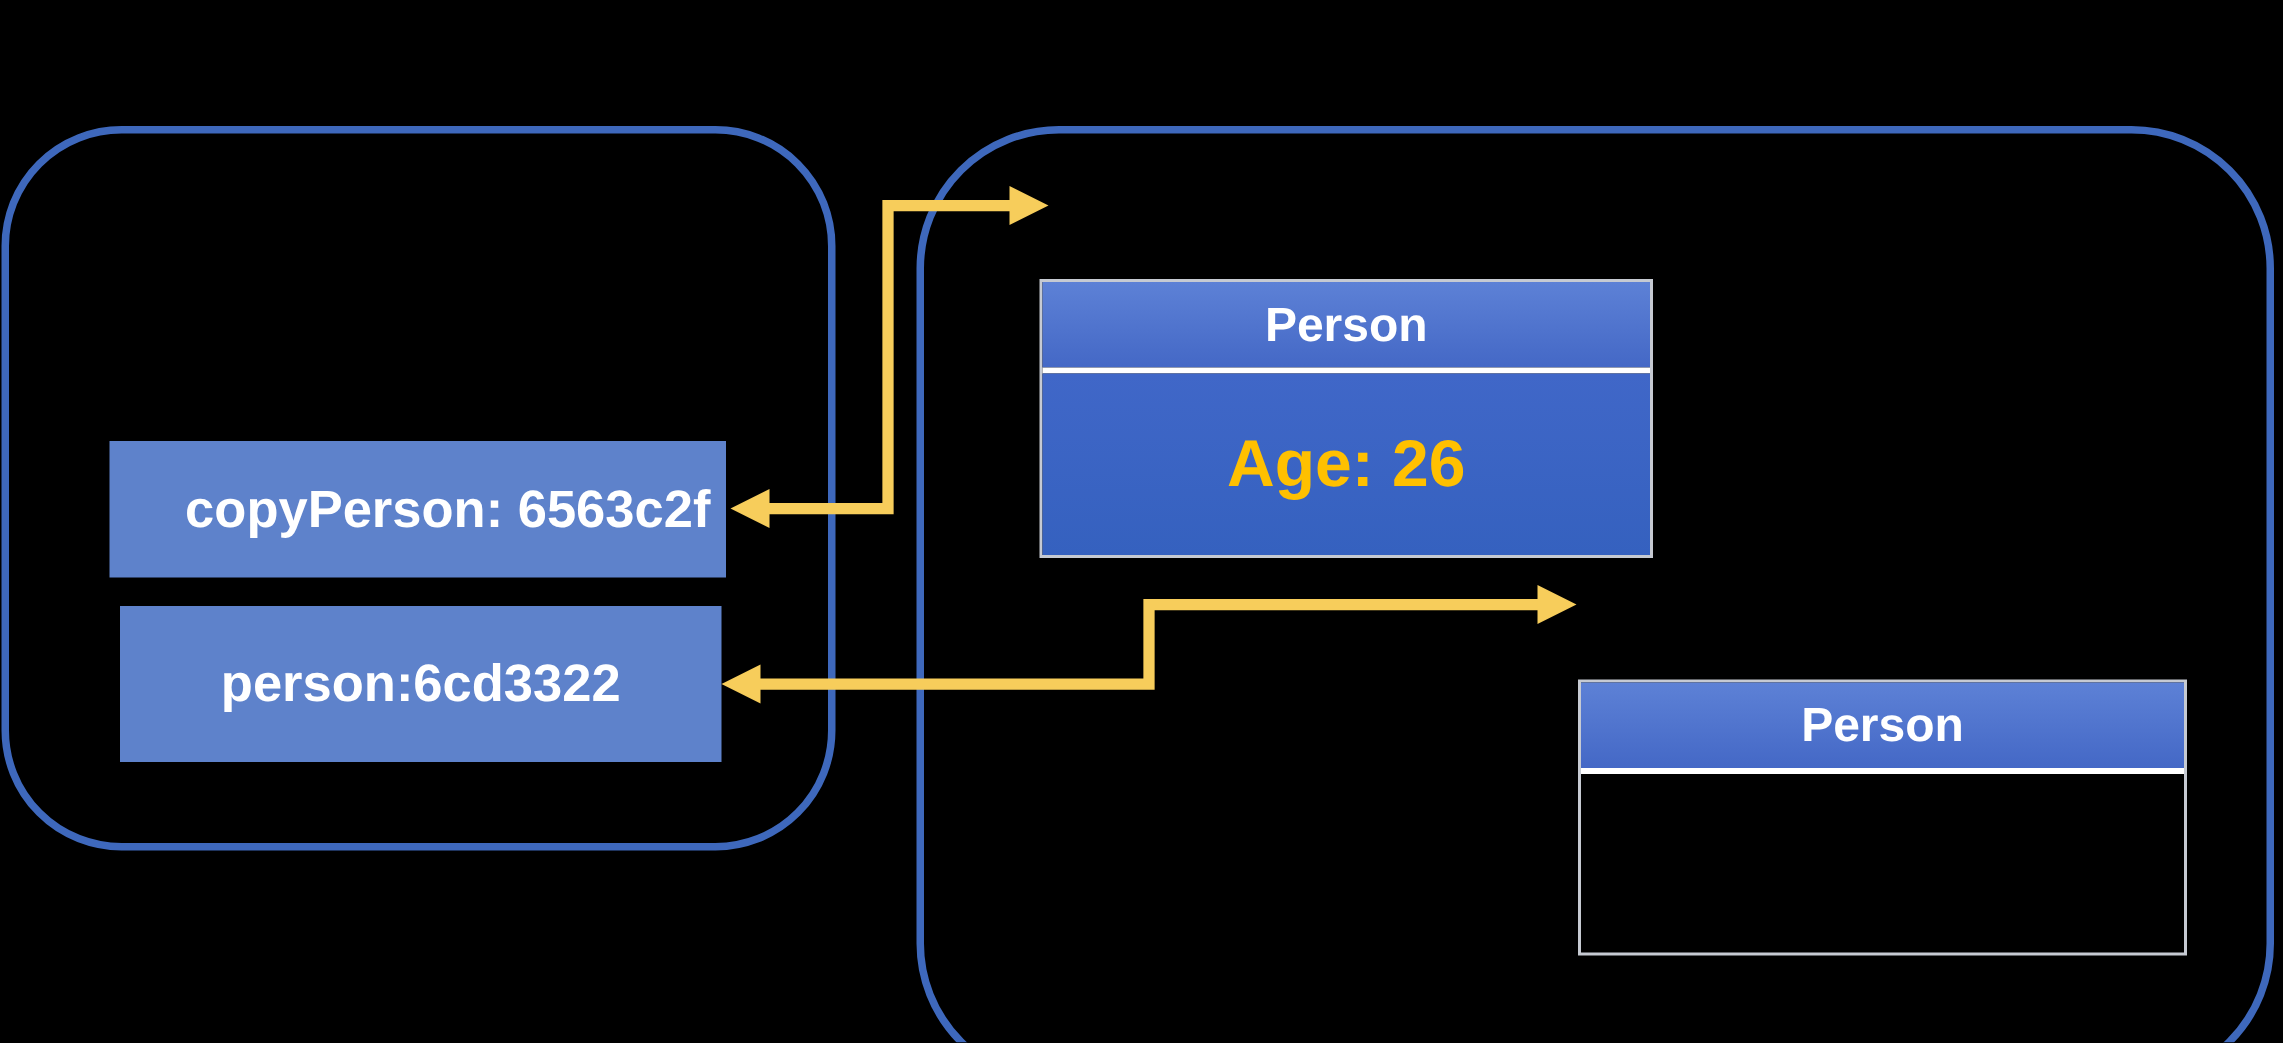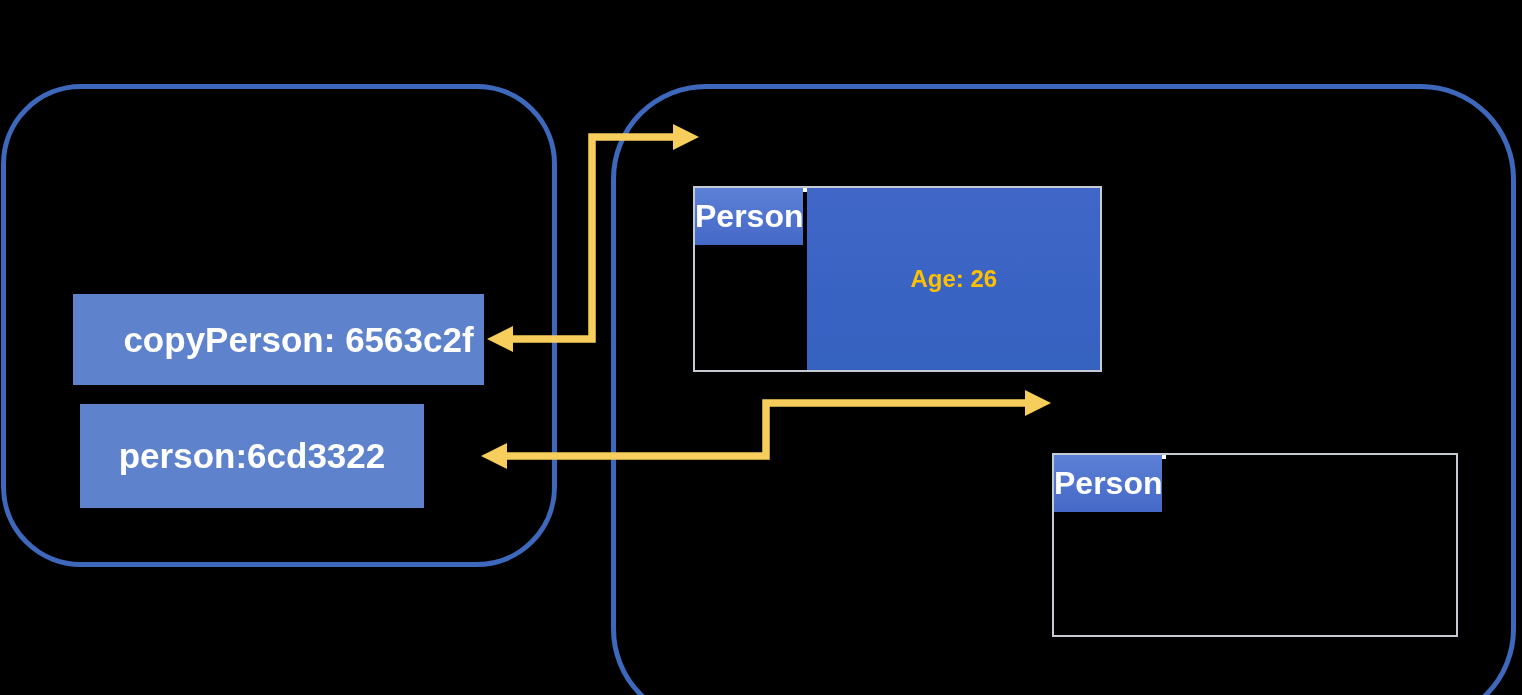--- a/index.html
+++ b/index.html
@@ -25,24 +25,24 @@
   }
   .var-box{
     position:absolute;
     background:var(--var_box_fill);
     color:var(--text_white);
     display:flex;align-items:center;justify-content:center;
     font-size:35px;
     box-sizing:border-box;
   }
   .var-box.copy{left:73px;top:294px;width:411px;height:91px;padding-left:40px;}
-  .var-box.pers{left:80px;top:404px;width:344px;height:104px;}
+  .var-box.pers{left:80px;top:404px;width:401px;height:104px;}
   .person-box{
     position:absolute;
-    display:flex;
+    display:flex;flex-direction:column;
     border:2px solid var(--object_border);
     box-sizing:border-box;
   }
   .person-box.one{left:693px;top:186px;width:409px;height:186px;}
   .person-box.two{left:1052px;top:453px;width:406px;height:184px;}
   .pb-header{
     height:57px;flex:0 0 57px;
     display:flex;align-items:center;justify-content:center;
     background:linear-gradient(180deg,var(--header_grad_top),var(--header_grad_bottom));
     color:var(--text_white);font-size:32px;
@@ -51,21 +51,21 @@
   .pb-name{
     height:60px;flex:0 0 60px;
     display:flex;align-items:center;justify-content:center;
     background:linear-gradient(180deg,var(--name_grad_top),var(--name_grad_bottom));
     font-size:34px;
   }
   .pb-age{
     flex:1 1 auto;
     display:flex;align-items:center;justify-content:center;
     background:linear-gradient(180deg,var(--age_grad_top),var(--age_grad_bottom));
-    font-size:24px;
+    font-size:44px;
   }
   .gold{color:var(--text_gold);}
   .white{color:var(--text_white);}
   .arrow-layer{position:absolute;left:0;top:0;width:1522px;height:695px;pointer-events:none;}
 </style>
 </head>
 <body>
 
 <div class="canvas">
 

